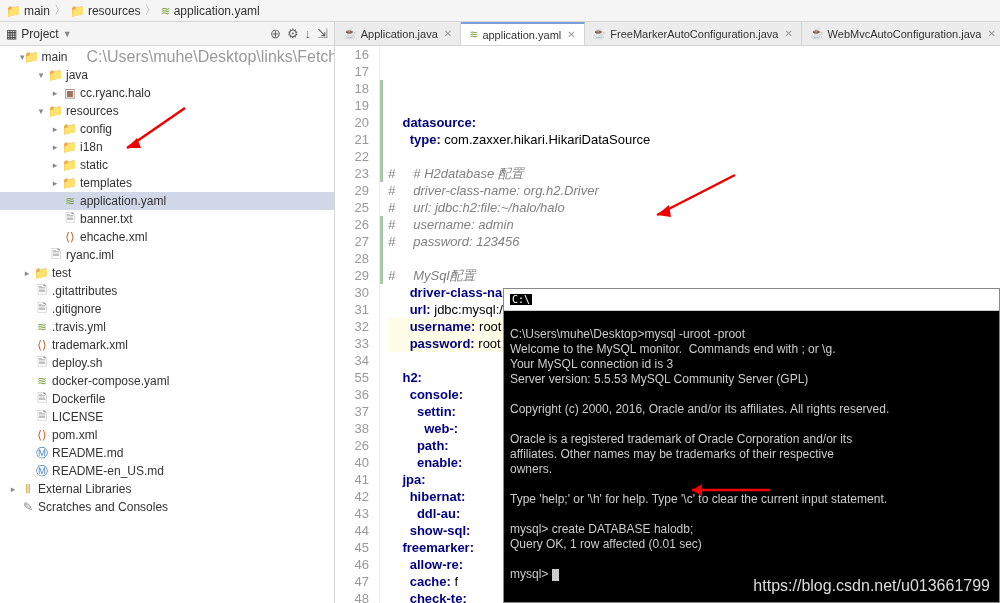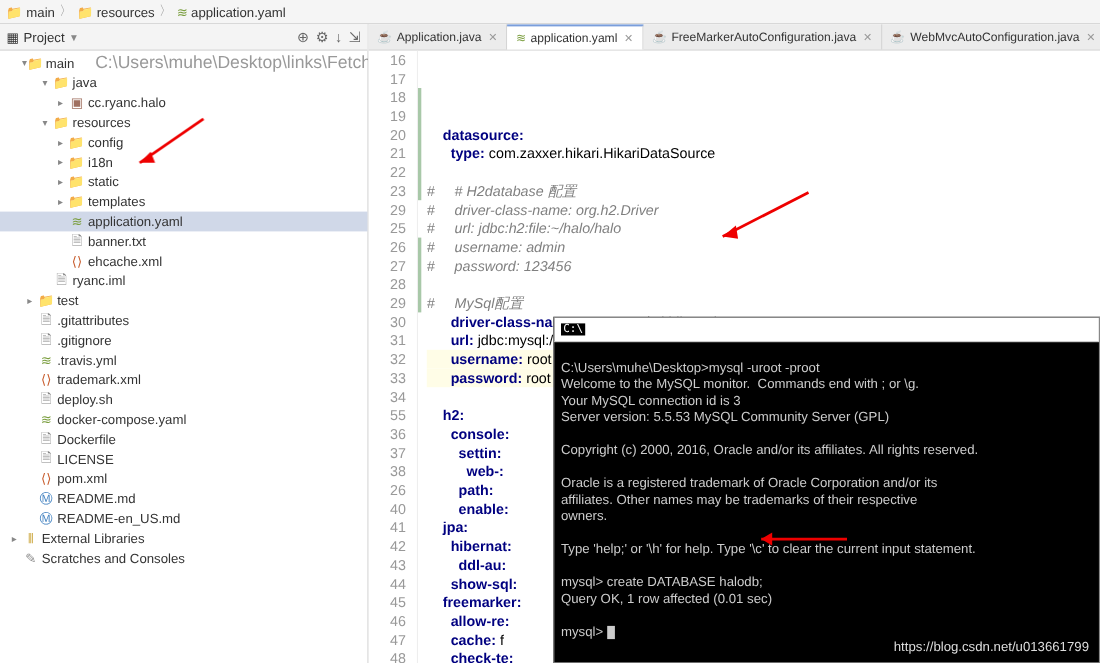--- a/index.html
+++ b/index.html
@@ -41,21 +41,21 @@
     .kw { color: #000080; font-weight: bold; }
     .val { color: #000000; }
     .comment { color: #808080; font-style: italic; }
     
     .terminal-window { position: absolute; left: 503px; top: 288px; width: 497px; height: 315px; background: #000; color: #ccc; font-family: 'SimSun','Consolas',monospace; font-size: 12px; border: 1px solid #888; z-index: 10; }
     .term-title { height: 22px; background: #fff; color: #000; display: flex; align-items: center; padding: 0 6px; gap: 5px; border-bottom: 1px solid #ccc; }
     .term-body { padding: 16px 6px; line-height: 15px; white-space: pre-wrap; }
     .cursor { display: inline-block; width: 7px; height: 12px; background: #ccc; vertical-align: middle; }
     
     .arrow { position: absolute; pointer-events: none; z-index: 20; }
-    .watermark { position: absolute; right: 10px; bottom: 8px; color: #ddd; font-size: 12px; z-index: 15; }
+    .watermark { position: absolute; right: 10px; bottom: 8px; color: #ddd; font-size: 16px; z-index: 15; }
     
     svg.arrow path { stroke: #e00; stroke-width: 2.5; fill: none; }
     svg.arrow polygon { fill: #e00; }
     .line-change { position: absolute; left: 0; width: 3px; background: #a8c8a8; }
   </style>
 </head>
 <body>
 
 <div class="breadcrumb">
   <span class="breadcrumb-item">

